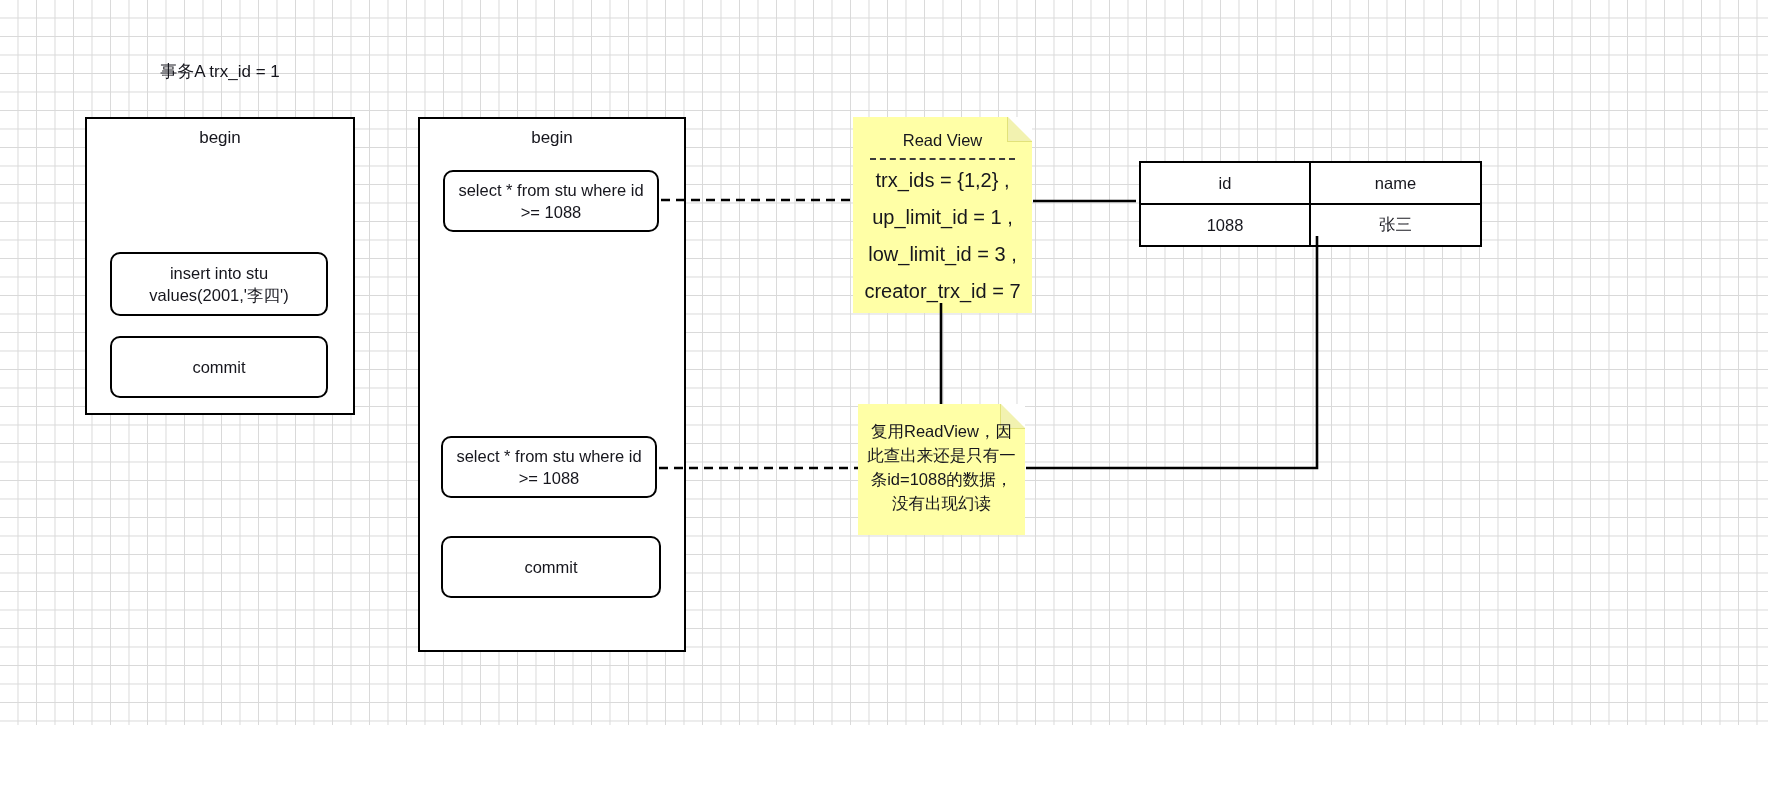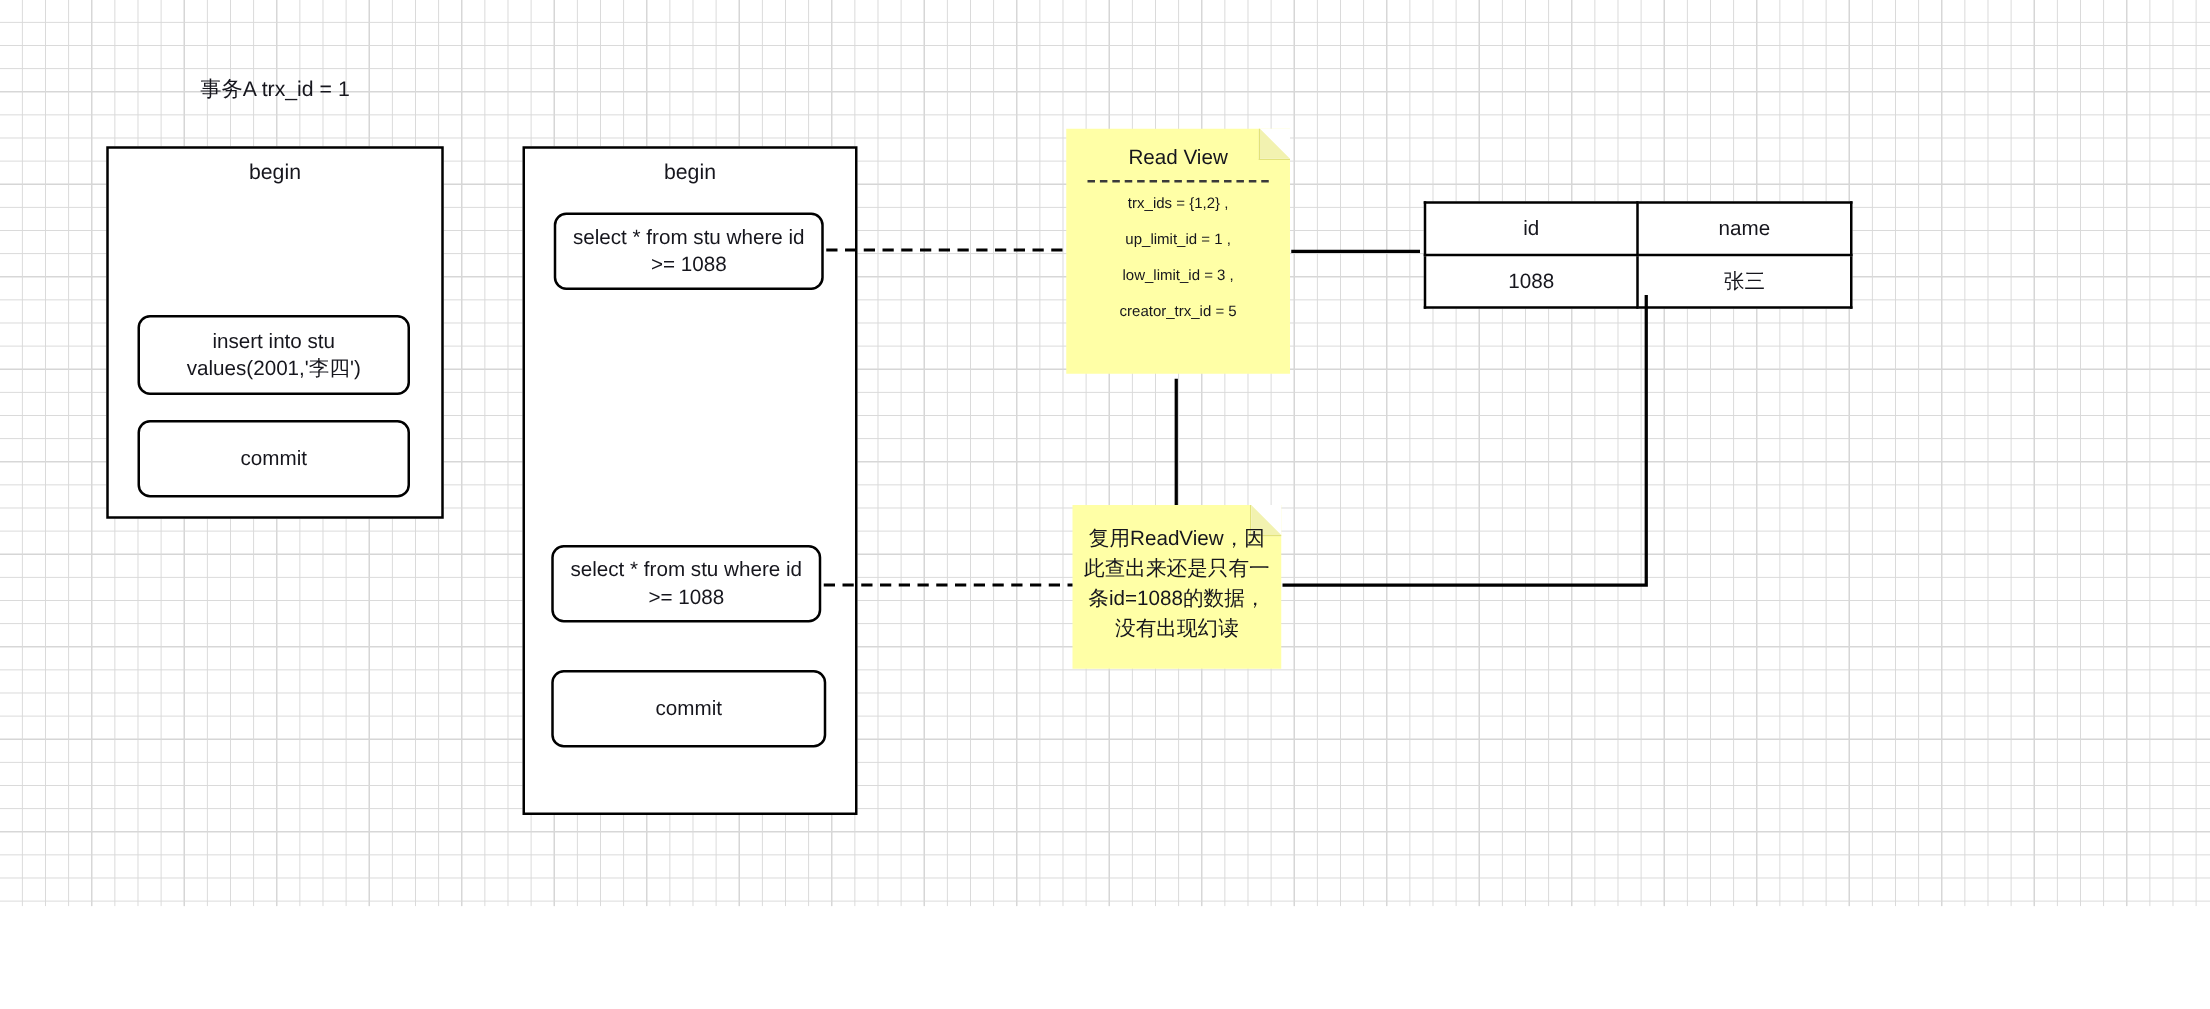--- a/index.html
+++ b/index.html
@@ -105,21 +105,21 @@
   .note-title {
     font-size: 16.5px;
     text-align: center;
   }
   .note-sep {
     width: 145px;
     border-top: 2px dashed #3a3a3a;
     margin: 8px 0 10px 0;
   }
   .note-line {
-    font-size: 12px;
+    font-size: 20px;
     text-align: center;
     line-height: 1.0;
     margin-bottom: 17px;
     white-space: nowrap;
   }
   .note-body {
     font-size: 16.5px;
     line-height: 1.45;
     text-align: center;
     padding: 0 6px;
@@ -161,29 +161,29 @@
   <div class="lane-box" style="left:418px; top:117px; width:268px; height:535px;">
     <div class="lane-begin" style="top:9px;">begin</div>
   </div>
 
   <div class="stmt-box" style="left:443px; top:170px; width:216px; height:62px;">select * from stu where id &gt;= 1088</div>
 
   <div class="stmt-box" style="left:441px; top:436px; width:216px; height:62px;">select * from stu where id &gt;= 1088</div>
 
   <div class="stmt-box" style="left:441px; top:536px; width:220px; height:62px;">commit</div>
 
-  <div class="note" style="left:853px; top:103px; width:179px; height:196px;">
+  <div class="note" style="left:853px; top:117px; width:179px; height:196px;">
     <div class="fold"></div>
     <div class="note-inner">
       <div class="note-title">Read View</div>
       <div class="note-sep"></div>
       <div class="note-line">trx_ids = {1,2} ,</div>
       <div class="note-line">up_limit_id = 1 ,</div>
       <div class="note-line">low_limit_id = 3 ,</div>
-      <div class="note-line">creator_trx_id = 5</div>
+      <div class="note-line">creator_trx_id = 7</div>
     </div>
   </div>
 
   <div class="note" style="left:858px; top:404px; width:167px; height:131px;">
     <div class="fold"></div>
     <div class="note-inner" style="padding-top:16px;">
       <div class="note-body">复用ReadView，因此查出来还是只有一条id=1088的数据，没有出现幻读</div>
     </div>
   </div>
 

